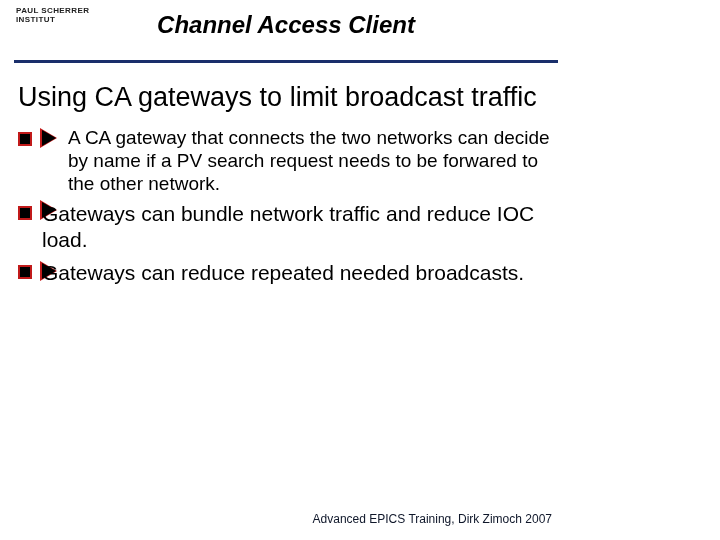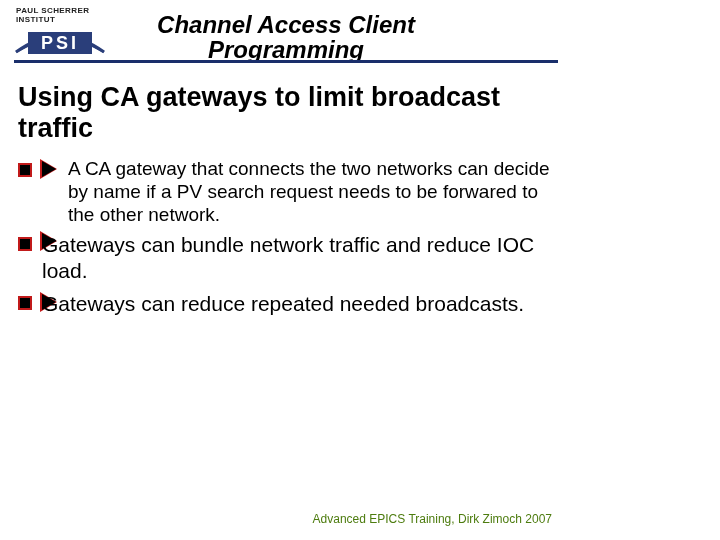--- a/index.html
+++ b/index.html
@@ -10,55 +10,44 @@
   .logo { position: absolute; left: 14px; top: 6px; width: 92px; height: 52px; }
   .logo-top { font-size: 8px; letter-spacing: 0.4px; font-weight: 600; color: #222; text-align: left; padding-left: 2px; padding-bottom: 2px; }
   .logo-arc-wrap { position: relative; width: 92px; height: 34px; }
   .logo-arc { position: absolute; left: 0; top: 6px; width: 92px; height: 22px; }
   .logo-psi { position: absolute; left: 14px; top: 6px; width: 64px; height: 22px; }
   .title { text-align: center; font-style: italic; font-weight: 700; font-size: 24px; line-height: 1.05; padding-top: 12px; }
   .title-line { display: block; }
   .hr1 { position: absolute; left: 14px; right: 14px; top: 60px; height: 3px; background: #1a2f6b; }
 
   .content { position: absolute; left: 18px; right: 18px; top: 82px; }
-  .h2 { font-weight: 700; font-size: 27px; margin-bottom: 14px; }
+  .h2 { font-weight: 400; font-size: 27px; margin-bottom: 14px; }
 
   .lvl1 { list-style: none; }
   .lvl1 > li { position: relative; padding-left: 24px; font-size: 21px; line-height: 1.2; margin-bottom: 6px; }
   .sq { position: absolute; left: 0; top: 5px; width: 14px; height: 14px; background: #000; border: 2px solid #c11a1a; }
   .lvl2 { list-style: none; margin-top: 8px; margin-bottom: 4px; }
   .lvl2 > li { position: relative; padding-left: 26px; font-size: 19px; line-height: 1.2; margin-bottom: 4px; }
   .tri { position: absolute; left: 0; top: 3px; width: 0; height: 0; border-top: 8px solid transparent; border-bottom: 8px solid transparent; border-left: 14px solid #000; }
   .tri::after { content: ""; position: absolute; left: -14px; top: -8px; width: 0; height: 0; border-top: 8px solid transparent; border-bottom: 8px solid transparent; border-left: 14px solid #c11a1a; z-index: -1; }
   .tri-outline { position: absolute; left: -2px; top: 1px; width: 0; height: 0; border-top: 10px solid transparent; border-bottom: 10px solid transparent; border-left: 17px solid #c11a1a; }
 
-  .footer { position: absolute; right: 20px; bottom: 14px; font-size: 12px; color: #4d7c0f; z-index: 1; }
+  .footer { position: absolute; right: 20px; bottom: 14px; font-size: 12px; color: #0f172a; z-index: 1; }
 </style>
 </head>
 <body>
 
 <div class="page">
 
   <div class="header">
     <div class="logo">
       <div class="logo-top">PAUL SCHERRER INSTITUT</div>
-      <div class="logo-arc-wrap">
-        <svg class="logo-arc" viewBox="0 0 92 22">
-          <path d="M2 20 Q46 -12 90 20" stroke="#2a3e7a" stroke-width="3" fill="none"></path>
-          <path d="M2 20 Q46 -6 90 20" stroke="#2a3e7a" stroke-width="2" fill="none"></path>
-        </svg>
-        <svg class="logo-psi" viewBox="0 0 64 22">
-          <rect x="0" y="0" width="64" height="22" fill="#2a3e7a"></rect>
-          <text x="32" y="17" text-anchor="middle" fill="#fff" font-family="Arial" font-weight="900" font-size="18" letter-spacing="3">PSI</text>
-        </svg>
-      </div>
     </div>
     <div class="title">
       <span class="title-line">Channel Access Client</span>
-      <span class="title-line">Programming</span>
     </div>
     <div class="hr1"></div>
   </div>
 
   <div class="content">
     <div class="h2">Using CA gateways to limit broadcast traffic</div>
 
     <ul class="lvl1">
       <li>
         <span class="sq"></span>

